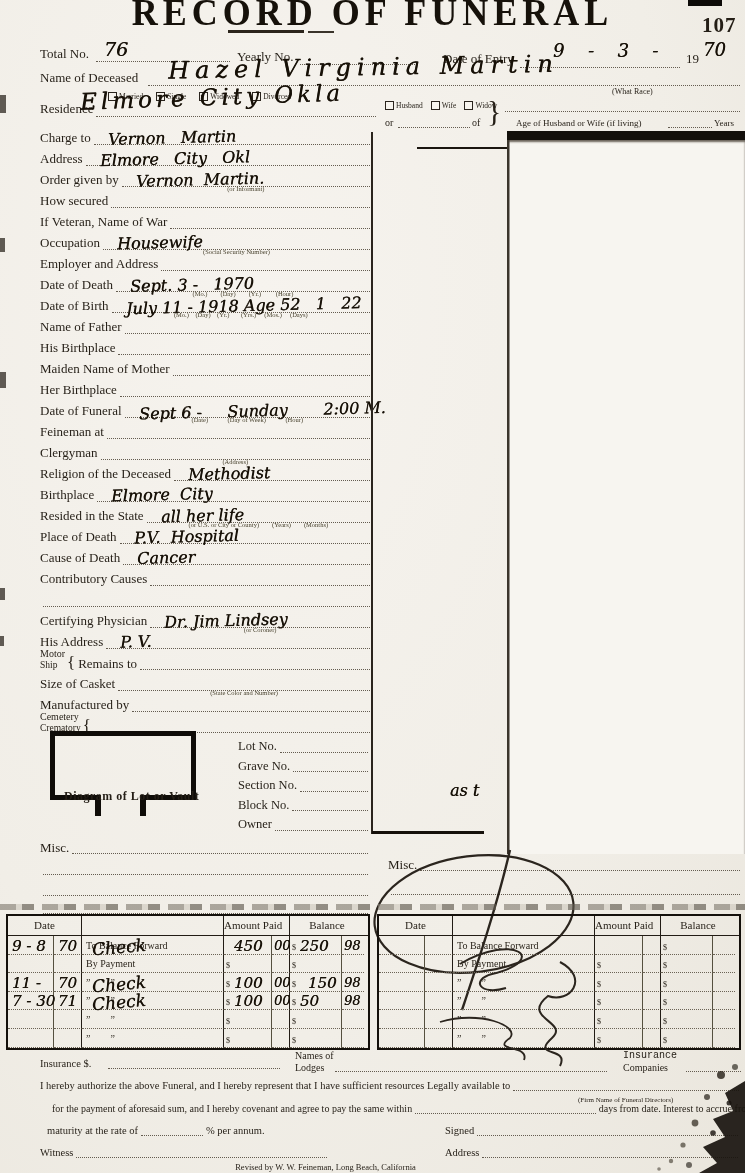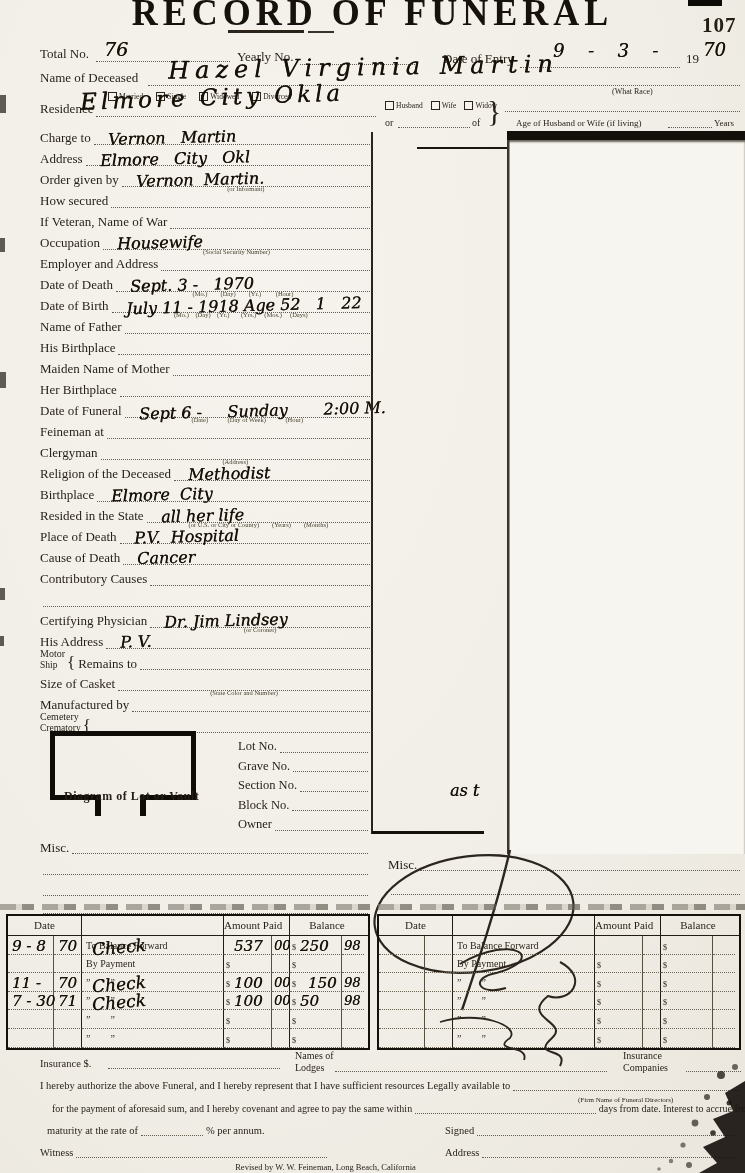--- a/index.html
+++ b/index.html
@@ -711,21 +711,21 @@
           </span>
         <span class="tc bsep">
             <span class="hw thw">70</span>
           </span>
         <span class="tc bsep">
             <span class="tprint">To Balance Forward</span>
             <span class="hw tdeschw">Check</span>
           </span>
         <span class="tc thin">
             <span class="tds"></span>
-            <span class="hw thw" style="left:10px;">537</span>
+            <span class="hw thw" style="left:10px;">450</span>
           </span>
         <span class="tc bsep">
             <span class="hw thwc">00</span>
           </span>
         <span class="tc thin">
             <span class="tds">$</span>
             <span class="hw thw" style="left:10px;">250</span>
           </span>
         <span class="tc">
             <span class="hw thwc">98</span>
@@ -994,21 +994,21 @@
     <path d="M40,38 C95,6 130,34 72,48 C50,54 60,70 86,62" fill="none" stroke="#2b251e" stroke-width="2"></path>
     <path d="M140,36 C170,52 150,78 128,70 C100,92 150,96 132,112 C110,132 150,120 140,140" fill="none" stroke="#2b251e" stroke-width="2"></path>
     <path d="M20,96 C60,84 100,100 90,112 C70,126 110,118 104,134" fill="none" stroke="#2b251e" stroke-width="1.8"></path>
   </svg>
 
   <span class="abs frt" style="left:40px;top:1058px;">Insurance $.</span>
   <span class="abs dots" style="left:108px;top:1059px;width:172px;height:9px;"></span>
   <span class="abs" style="left:295px;top:1050px;font-size:10px;">Names of</span>
   <span class="abs" style="left:295px;top:1062px;font-size:10px;">Lodges</span>
   <span class="abs dots" style="left:335px;top:1063px;width:272px;height:8px;"></span>
-  <span class="abs" style="left:623px;top:1050px;font-size:10px;">Insurance</span>
+  <span class="abs" style="left:623px;top:1050px;font-size:10px;font-family:Liberation Mono, monospace;">Insurance</span>
   <span class="abs" style="left:623px;top:1062px;font-size:10px;">Companies</span>
   <span class="abs dots" style="left:686px;top:1063px;width:55px;height:8px;"></span>
 
   <div class="abs frow-f" style="left:40px;top:1080px;width:702px;text-align:right;">
     <span class="frt">I hereby authorize the above Funeral, and I hereby represent that I have sufficient resources Legally available to</span>
     <span class="fdots"></span>
   </div>
   <span class="abs" style="left:578px;top:1096px;font-size:7px;">(Firm Name of Funeral Directors)</span>
 
   <div class="abs frow-f" style="left:52px;top:1103px;width:702px;">

